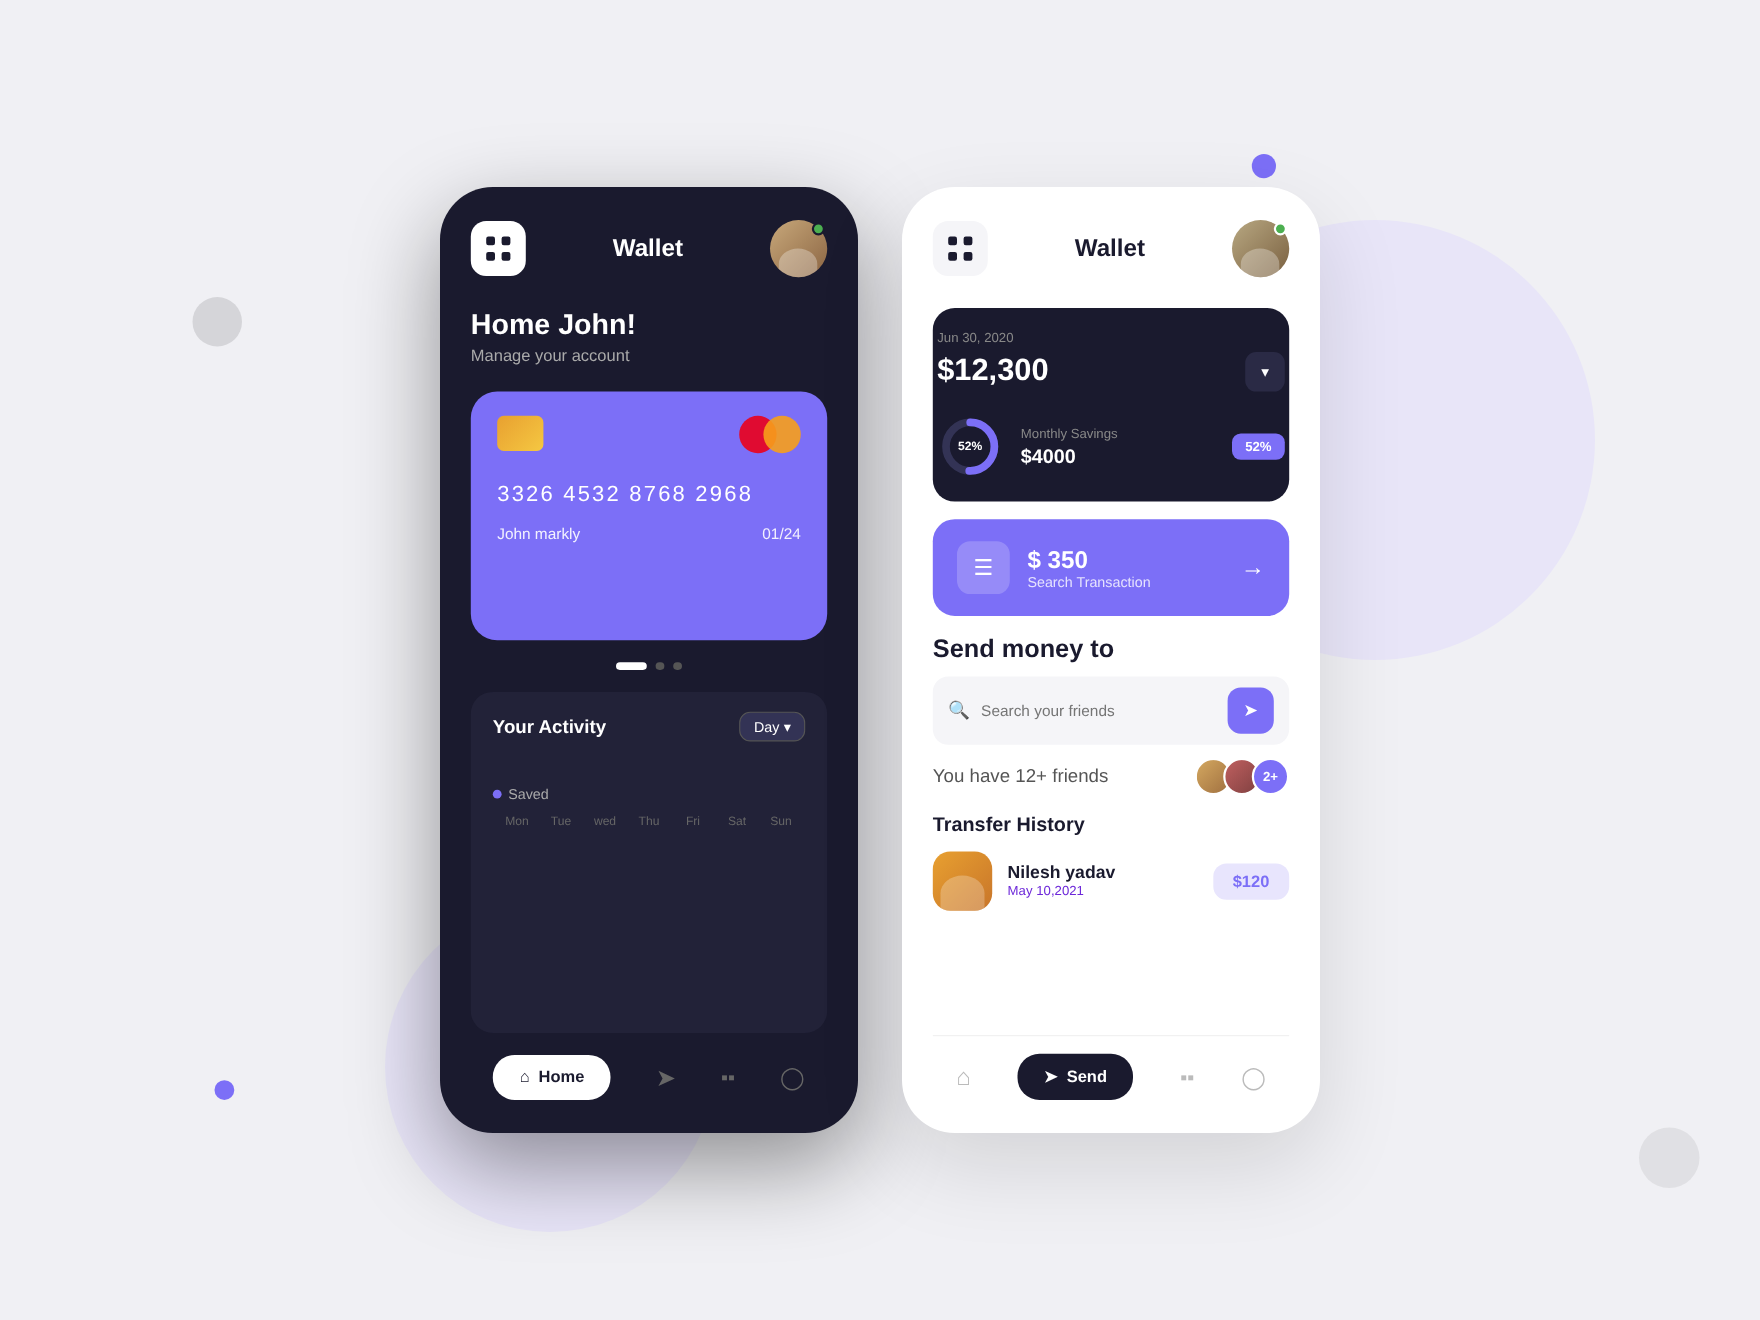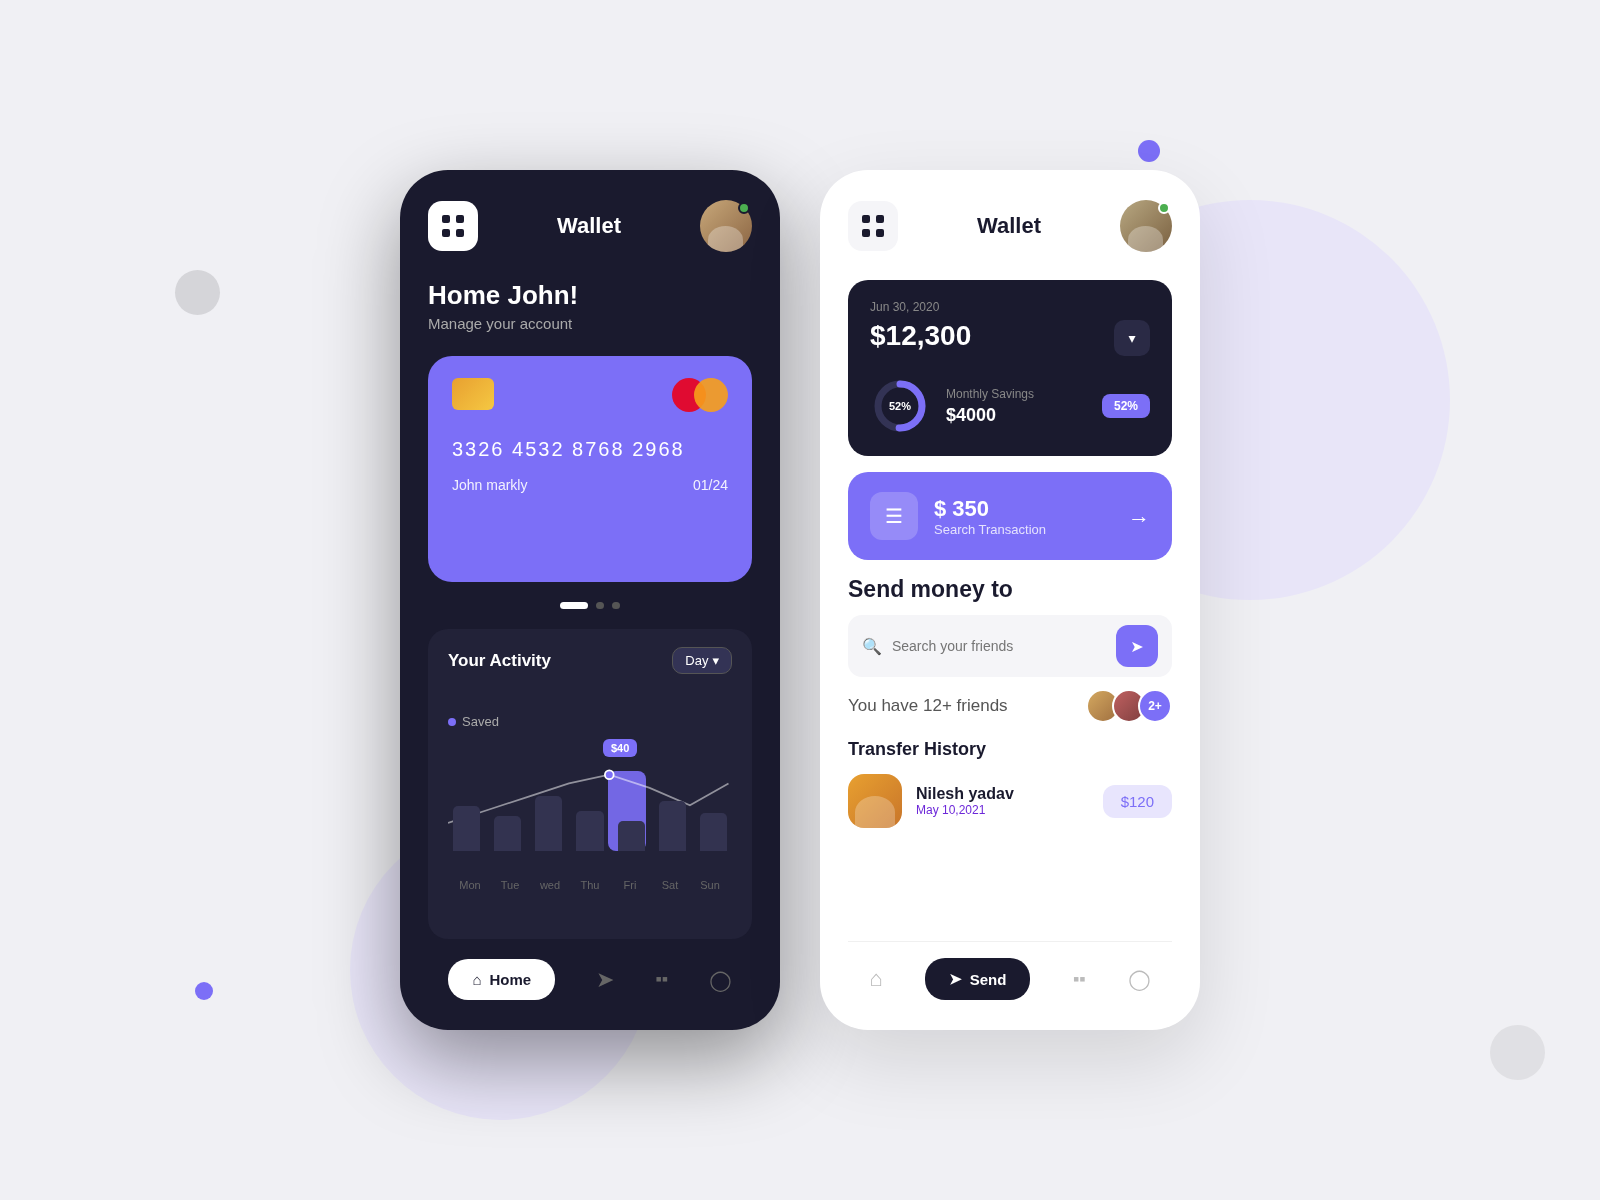--- a/index.html
+++ b/index.html
@@ -408,21 +408,21 @@
       border-radius: 50%;
       top: 2px;
       right: 2px;
       border: 2px solid white;
     }
 
     
     .balance-card {
       background: #1a1a2e;
       border-radius: 20px;
-      padding: 20px 22px;
+      padding: 20px 4px;
       margin-bottom: 16px;
     }
     .balance-date {
       color: #888;
       font-size: 12px;
       margin-bottom: 6px;
     }
     .balance-header {
       display: flex;
       justify-content: space-between;
@@ -630,21 +630,21 @@
       color: #1a1a2e;
     }
     .transfer-date {
       font-size: 12px;
       color: #6d28d9;
     }
     .transfer-amount-badge {
       background: #e8e5fd;
       color: #7c6ff7;
       font-size: 15px;
-      font-weight: 400;
+      font-weight: 700;
       padding: 8px 18px;
       border-radius: 12px;
     }
 
     
     .bottom-nav-light {
       display: flex;
       justify-content: space-around;
       align-items: center;
       padding-top: 16px;
@@ -742,40 +742,20 @@
         <div class="day-dropdown">
           <span>Day</span>
           <span>▾</span>
         </div>
       </div>
       <div class="saved-label">
         <span class="saved-dot"></span>
         <span>Saved</span>
       </div>
 
-      <div class="chart-container">
-        <div class="chart-label-top">$40</div>
-        <div class="chart-bar-highlight"></div>
-
-        <svg class="wave-svg" height="100" viewBox="0 0 324 100">
-          <polyline points="0,75 46,60 92,45 138,30 184,20 230,35 276,55 320,30" fill="none" stroke="rgba(255,255,255,0.5)" stroke-width="2"></polyline>
-
-          <circle cx="184" cy="20" r="5" fill="#7c6ff7" stroke="white" stroke-width="2"></circle>
-        </svg>
-
-        <div class="chart-bars">
-          <div class="c-bar" style="height:45px"></div>
-          <div class="c-bar" style="height:35px"></div>
-          <div class="c-bar" style="height:55px"></div>
-          <div class="c-bar" style="height:40px"></div>
-          <div class="c-bar" style="height:30px"></div>
-          <div class="c-bar" style="height:50px"></div>
-          <div class="c-bar" style="height:38px"></div>
-        </div>
-      </div>
 
       <div class="chart-days">
         <span class="chart-day">Mon</span>
         <span class="chart-day">Tue</span>
         <span class="chart-day">wed</span>
         <span class="chart-day">Thu</span>
         <span class="chart-day">Fri</span>
         <span class="chart-day">Sat</span>
         <span class="chart-day">Sun</span>
       </div>

